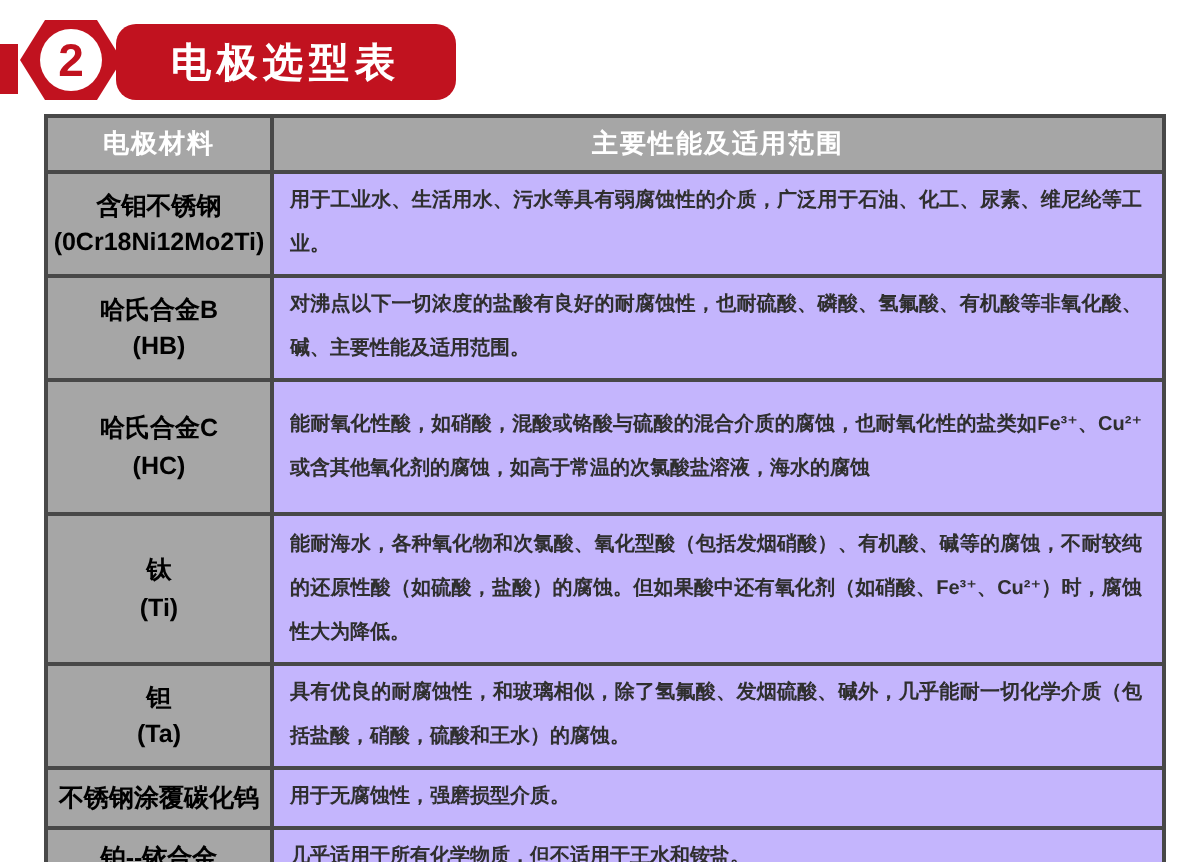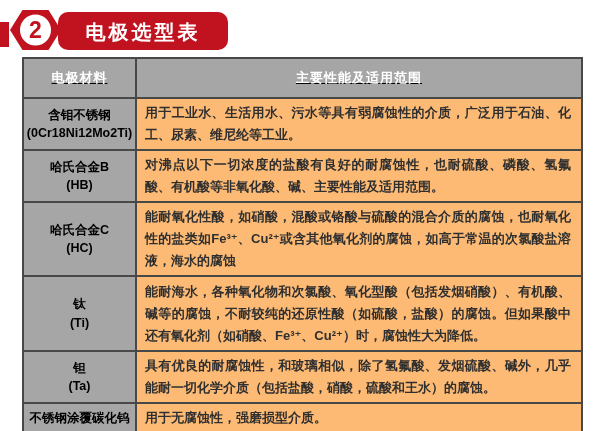--- a/index.html
+++ b/index.html
@@ -48,21 +48,21 @@
     left: 22px; top: 57px;
     width: 561px;
   }
   table {
     width: 561px;
     border-collapse: collapse;
     table-layout: fixed;
   }
   col.c-mat { width: 113px; }
   th, td { border: 2px solid #484848; }
-  thead tr { height: 40px; text-decoration: underline; }
+  thead tr { height: 28px; }
   tbody tr:nth-child(1) { height: 51px; }
   tbody tr:nth-child(2) { height: 49px; padding-left: 28px; }
   tbody tr:nth-child(3) { height: 67px; }
   tbody tr:nth-child(4) { height: 75px; }
   tbody tr:nth-child(5) { height: 47px; }
   tbody tr:nth-child(6) { height: 22px; }
   tbody tr:nth-child(7) { height: 25px; }
 
   th {
     background: #a6a6a6;
@@ -77,23 +77,23 @@
     color: #000000;
     font-size: 12.5px;
     font-weight: bold;
     text-align: center;
     vertical-align: middle;
     line-height: 1.45;
     padding: 1px 2px;
   }
   td.mat .mat-sub:empty { display: none; }
   td.desc {
-    background: #fdba74;
+    background: #c4b5fd;
     color: #2f2f2f;
-    font-size: 13px;
+    font-size: 10px;
     font-weight: 600;
     line-height: 22px;
     vertical-align: middle;
     padding: 3px 10px 3px 8px;
     text-align: justify;
   }
 </style>
 </head>
 <body>
 

